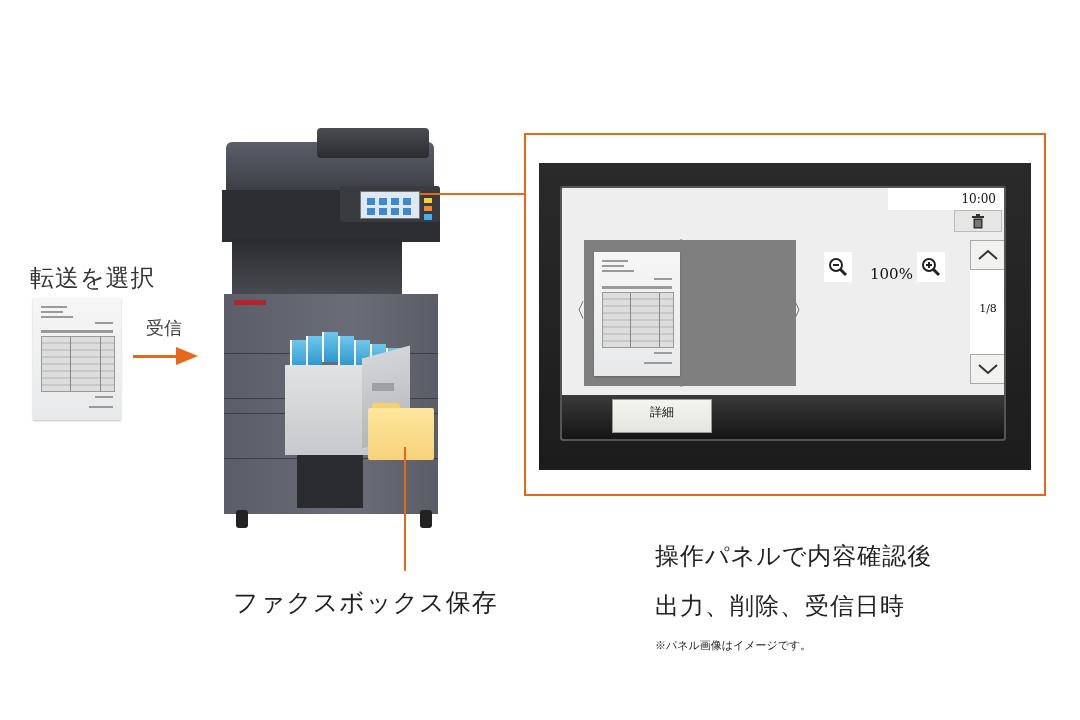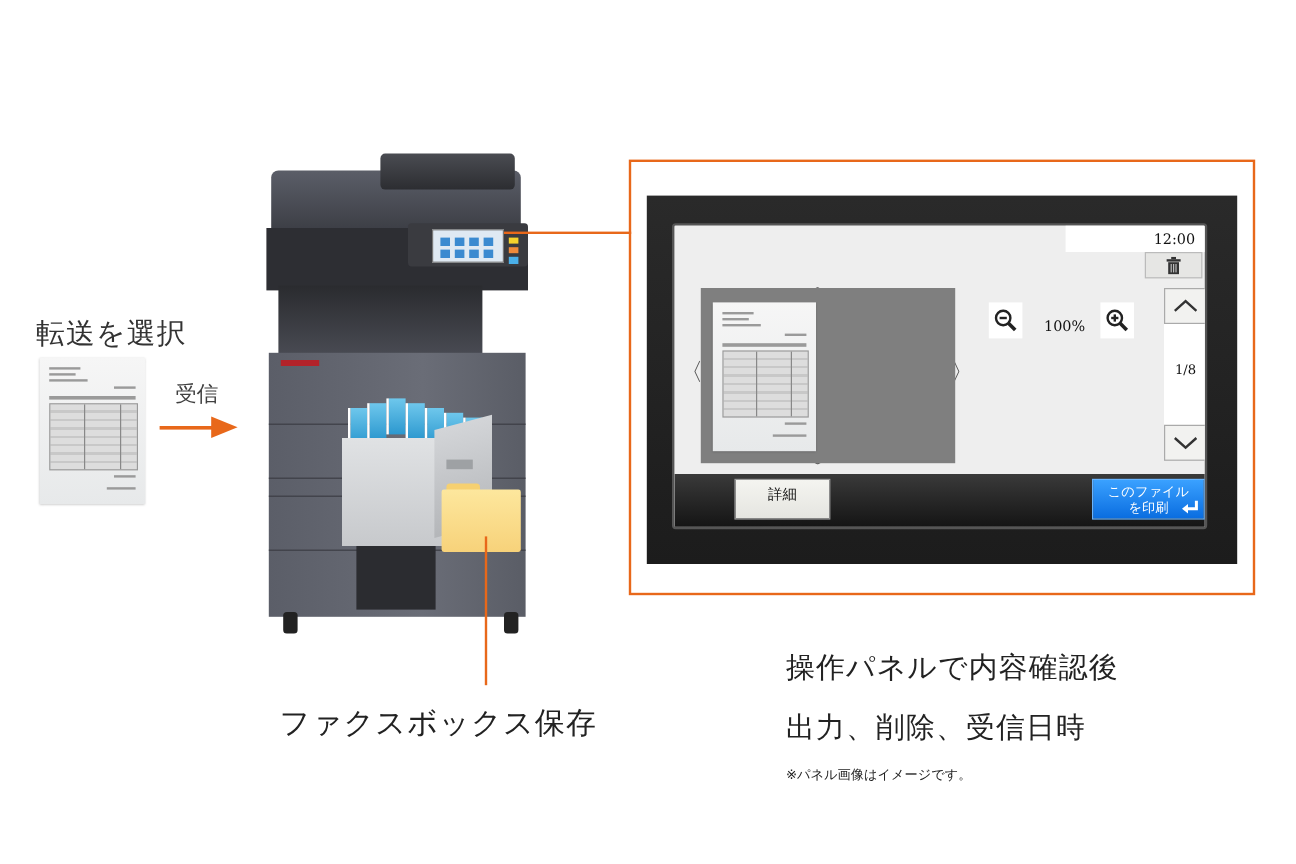--- a/index.html
+++ b/index.html
@@ -40,29 +40,29 @@
   .bezel{left:539px;top:163px;width:492px;height:307px;background:linear-gradient(#2a2a2a,#1c1c1c);}
   .screen{left:560px;top:186px;width:446px;height:255px;background:#eeeeee;border:2px solid #555;border-radius:3px;overflow:hidden;box-sizing:border-box;}
   .hdr1{position:absolute;left:0;top:0;width:326px;height:22px;background:#050505;color:#fff;font-size:12px;line-height:22px;padding-left:6px;box-sizing:border-box;}
   .hdr-time{position:absolute;left:326px;top:0;right:0;height:22px;background:#fff;color:#111;font-size:12px;line-height:22px;text-align:right;padding-right:8px;box-sizing:border-box;font-family:"DejaVu Serif",serif;}
   .hdr2{position:absolute;left:0;top:22px;width:100%;height:22px;background:#a9abab;color:#eee;font-size:12px;line-height:22px;padding-left:6px;box-sizing:border-box;}
   .trash{position:absolute;right:2px;top:22px;width:48px;height:22px;background:#e6e6e4;border:1px solid #bbb;box-sizing:border-box;display:flex;align-items:center;justify-content:center;}
   .preview{position:absolute;left:22px;top:52px;width:212px;height:146px;background:#7f7f7f;}
   .pdoc{position:absolute;left:10px;top:12px;width:86px;height:124px;}
   .nav{position:absolute;color:#555;font-size:20px;line-height:1;}
   .zoom-btn{position:absolute;top:64px;width:28px;height:30px;background:#fff;display:flex;align-items:center;justify-content:center;}
-  .zoom-pct{position:absolute;left:308px;top:77px;font-size:12px;color:#111;font-family:"DejaVu Serif",serif;}
+  .zoom-pct{position:absolute;left:308px;top:77px;font-size:15px;color:#111;font-family:"DejaVu Serif",serif;}
   .scroll-btn{position:absolute;left:408px;width:36px;height:30px;background:#f2f2f0;border:1px solid #aaa;box-sizing:border-box;display:flex;align-items:center;justify-content:center;}
   .scroll-track{position:absolute;left:408px;top:82px;width:36px;height:84px;background:#fff;}
   .page-ind{position:absolute;left:408px;top:114px;width:36px;text-align:center;font-size:11px;color:#111;font-family:"DejaVu Serif",serif;}
   .footer{position:absolute;left:0;top:207px;width:100%;height:48px;background:linear-gradient(#3a3a3a,#111);}
   .fbtn{position:absolute;top:4px;height:34px;background:linear-gradient(#f4f4f0,#e5e5e0);border:1px solid #999;box-sizing:border-box;font-size:12px;color:#111;text-align:center;padding-top:4px;}
   .fbtn-blue{position:absolute;top:4px;left:348px;width:94px;height:34px;background:linear-gradient(#3aa1ff,#0a6de0);color:#fff;font-size:11px;text-align:center;line-height:14px;padding-top:3px;box-sizing:border-box;border:1px solid #68b4ff;}
   .caption-r{left:655px;font-size:24px;color:#222;letter-spacing:1px;}
-  .note{left:655px;top:638px;font-size:11px;color:#222;}
+  .note{left:655px;top:638px;font-size:11px;color:#222;font-family:Liberation Serif, serif;}
   .caption-b{left:233px;top:586px;font-size:25px;color:#222;letter-spacing:1px;}
 </style>
 </head>
 <body>
 
 <div class="abs fax-label">転送を選択</div>
 <div class="abs doc" style="left:33px;top:298px;width:88px;height:122px;">
   <div class="ln" style="left:8px;top:8px;width:26px;"></div>
   <div class="ln" style="left:8px;top:13px;width:22px;"></div>
   <div class="ln" style="left:8px;top:18px;width:32px;"></div>
@@ -125,21 +125,21 @@
   <div class="box-handle"></div>
 </div>
 <div class="folder-tab abs"></div>
 <div class="folder abs"></div>
 <div class="abs orange" style="left:404px;top:447px;width:2px;height:124px;"></div>
 <div class="abs caption-b">ファクスボックス保存</div>
 
 <div class="abs frame"></div>
 <div class="abs bezel"></div>
 <div class="abs screen">
-  <div class="hdr-time">12:00</div>
+  <div class="hdr-time">10:00</div>
   <div class="trash">
     <svg width="12" height="15" viewBox="0 0 12 15">
         <rect x="0" y="2" width="12" height="2" fill="#333"></rect>
         <rect x="4" y="0" width="4" height="2" fill="#333"></rect>
         <rect x="1.5" y="4.5" width="9" height="10" fill="#333"></rect>
         <rect x="3.5" y="6" width="1" height="7" fill="#bbb"></rect>
         <rect x="5.5" y="6" width="1" height="7" fill="#bbb"></rect>
         <rect x="7.5" y="6" width="1" height="7" fill="#bbb"></rect>
       </svg>
   </div>
@@ -189,27 +189,19 @@
       </svg>
   </div>
   <div class="page-ind">1/8</div>
   <div class="scroll-btn" style="top:166px;">
     <svg width="22" height="12" viewBox="0 0 22 12">
         <polyline points="2,2 11,10 20,2" fill="none" stroke="#333" stroke-width="2"></polyline>
       </svg>
   </div>
 
   <div class="footer">
-    <div class="fbtn" style="left:50px;width:80px;">詳細</div>
-    <div class="fbtn-blue">
-      <div>このファイル</div>
-      <div>を印刷</div>
-      <svg width="14" height="12" viewBox="0 0 14 12" style="position:absolute;right:4px;bottom:3px;">
-          <polyline points="12,0 12,7 3,7" fill="none" stroke="#fff" stroke-width="2.5"></polyline>
-          <polygon points="0,7 5,3 5,11" fill="#fff"></polygon>
-        </svg>
-    </div>
+    <div class="fbtn" style="left:50px;width:100px;">詳細</div>
   </div>
 </div>
 
 <div class="abs caption-r" style="top:540px;">操作パネルで内容確認後</div>
 <div class="abs caption-r" style="top:590px;">出力、削除、受信日時</div>
 <div class="abs note">※パネル画像はイメージです。</div>
 
 </body></html>

